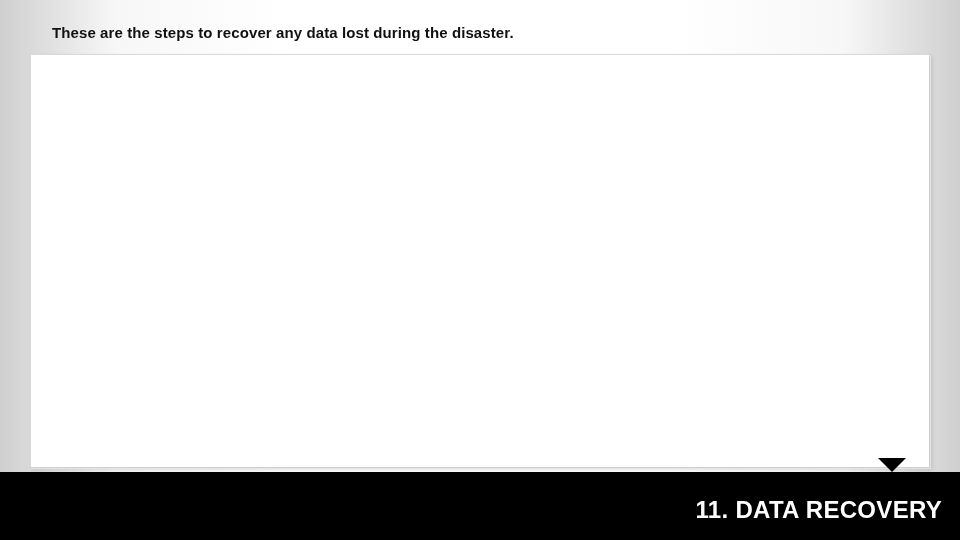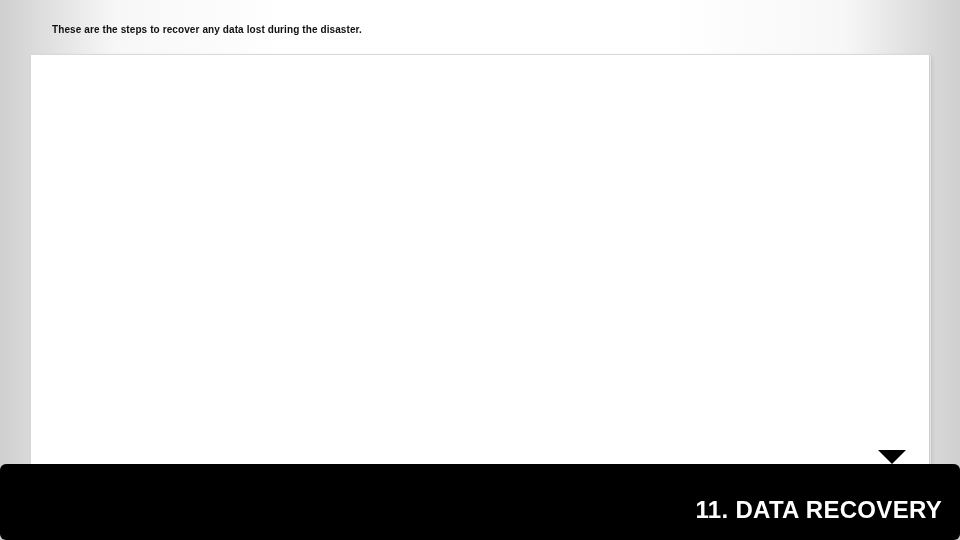--- a/index.html
+++ b/index.html
@@ -23,21 +23,21 @@
       #ffffff 70%,
       #f7f7f7 88%,
       #cfcfcf 100%
     );
   }
 
   .intro {
     position: absolute;
     top: 24px;
     left: 52px;
-    font-size: 10px;
+    font-size: 15px;
     font-weight: 600;
     color: #111;
     letter-spacing: 0.1px;
   }
 
   .panel {
     position: absolute;
     top: 54px;
     left: 30px;
     right: 30px;
@@ -50,23 +50,22 @@
       1px 1px 0 #e4e4e4,
       2px 2px 4px rgba(0,0,0,0.12);
     box-sizing: border-box;
   }
 
   .footer-bar {
     position: absolute;
     left: 0;
     right: 0;
     bottom: 0;
-    height: 76px;
+    height: 68px;
     background: #000;
-    border-radius: 6px;
   }
 
   .footer-notch {
     position: absolute;
     top: -14px;
     right: 54px;
     width: 0;
     height: 0;
     border-left: 14px solid transparent;
     border-right: 14px solid transparent;

